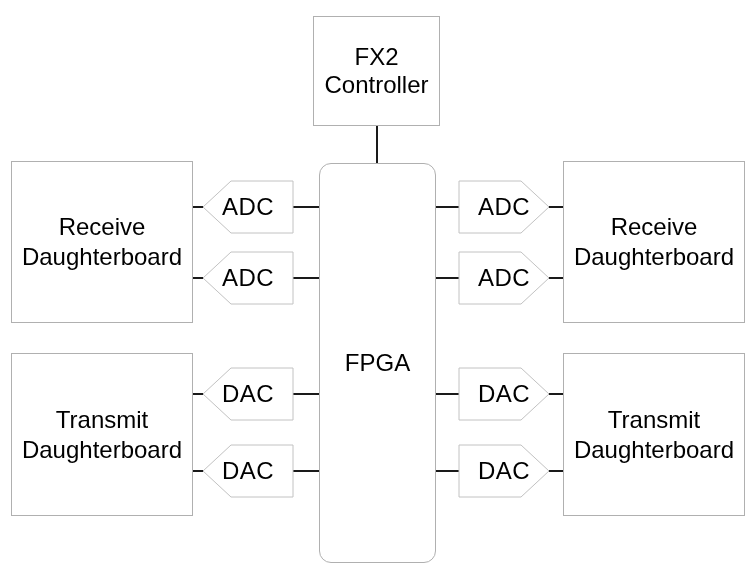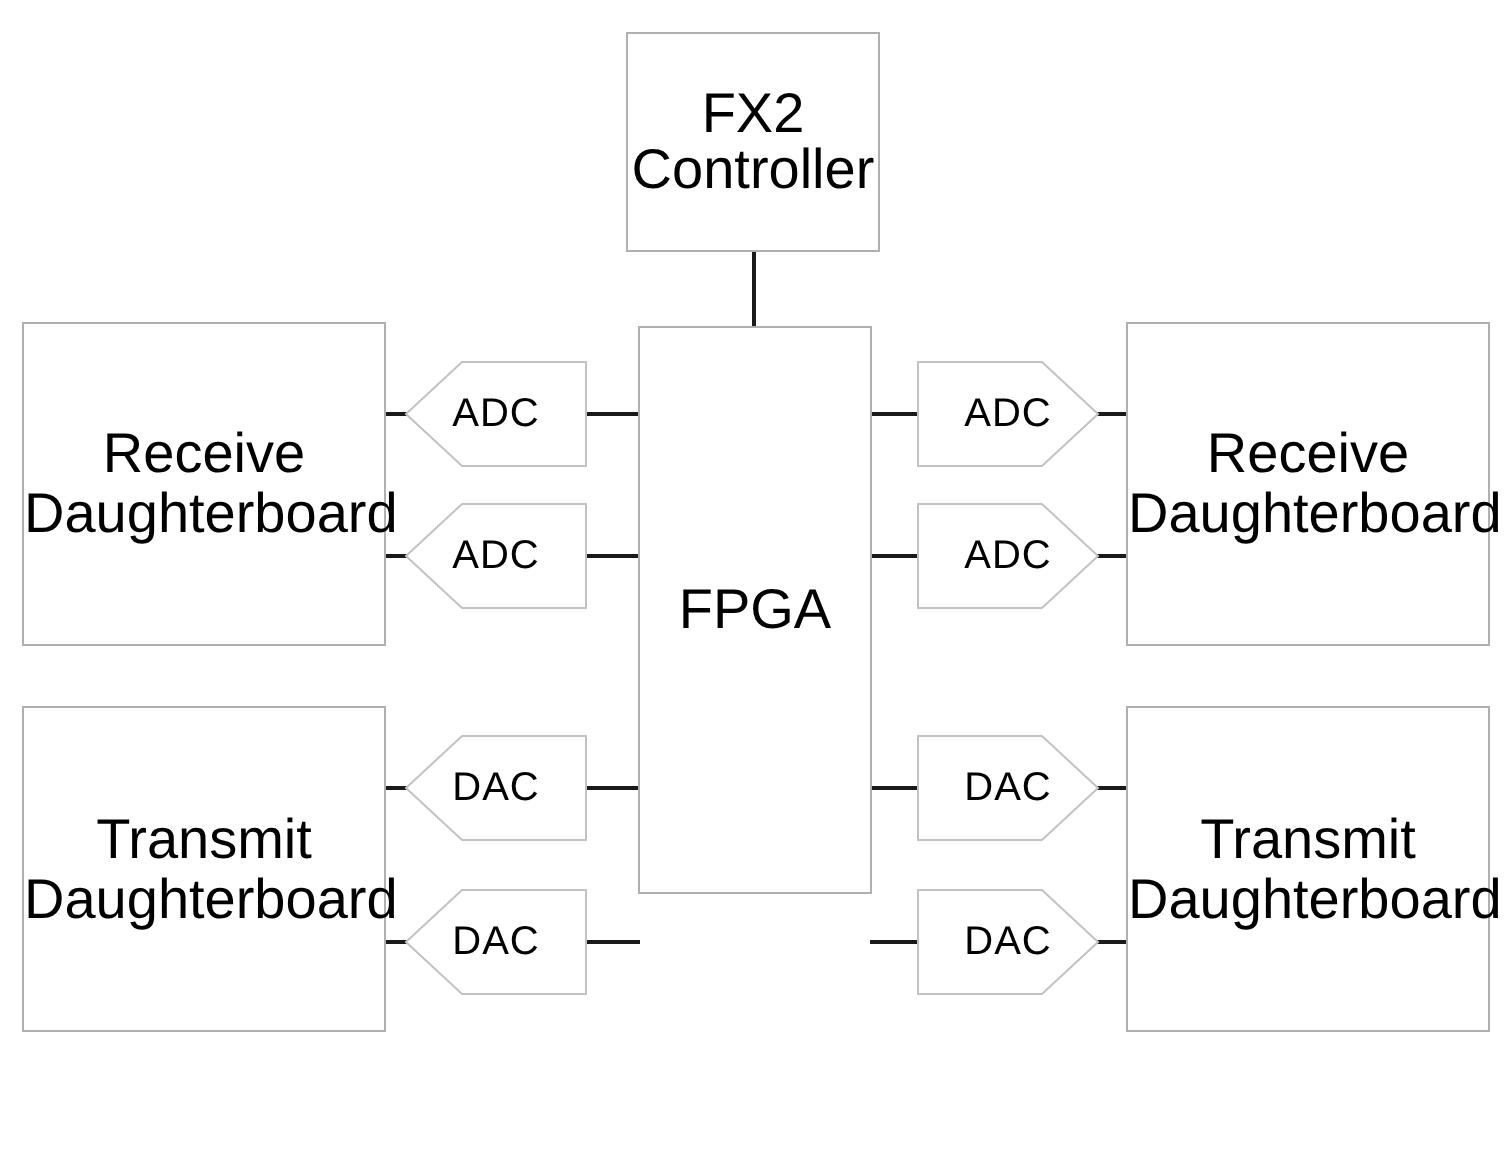--- a/index.html
+++ b/index.html
@@ -25,43 +25,43 @@
   .box {
     position: absolute;
     box-sizing: border-box;
     border: 1px solid #b0b0b0;
     background: #ffffff;
     display: flex;
     align-items: center;
     justify-content: center;
     text-align: center;
     color: #000000;
-    font-size: 28px;
+    font-size: 24px;
     line-height: 30px;
   }
   .box .label {
     display: block;
     width: 100%;
   }
   .fx2-box { left: 313px; top: 16px; width: 127px; height: 110px; line-height: 28px; }
-  .fpga-box { left: 319px; top: 163px; width: 117px; height: 284px; }
+  .fpga-box { left: 319px; top: 163px; width: 117px; height: 400px; border-radius: 12px; }
   .db-rx-left { left: 11px; top: 161px; width: 182px; height: 162px; }
   .db-tx-left { left: 11px; top: 353px; width: 182px; height: 163px; }
   .db-rx-right { left: 563px; top: 161px; width: 182px; height: 162px; }
   .db-tx-right { left: 563px; top: 353px; width: 182px; height: 163px; }
   .fx2-box .line { display: block; }
   .conv-label {
     position: absolute;
     width: 90px;
     height: 30px;
     display: flex;
     align-items: center;
     justify-content: center;
     color: #000000;
-    font-size: 20px;
+    font-size: 24px;
     letter-spacing: 0.5px;
   }
   .conv-left { left: 203px; }
   .conv-right { left: 459px; }
   .row1 { top: 192px; }
   .row2 { top: 263px; }
   .row3 { top: 379px; }
   .row4 { top: 456px; }
 </style>
 </head>

